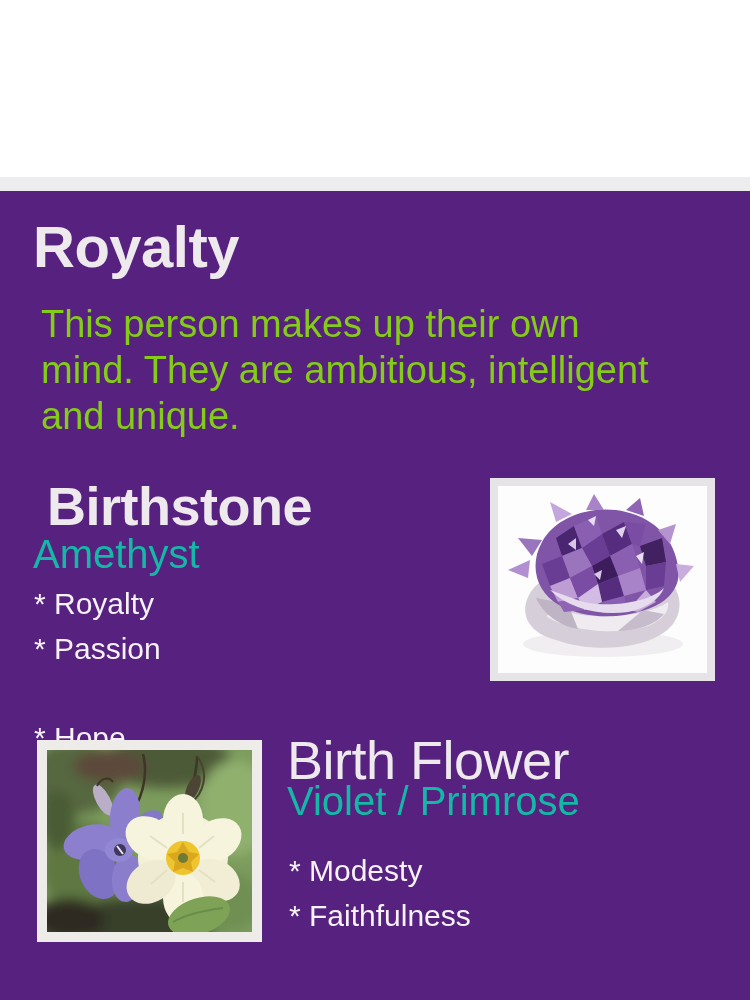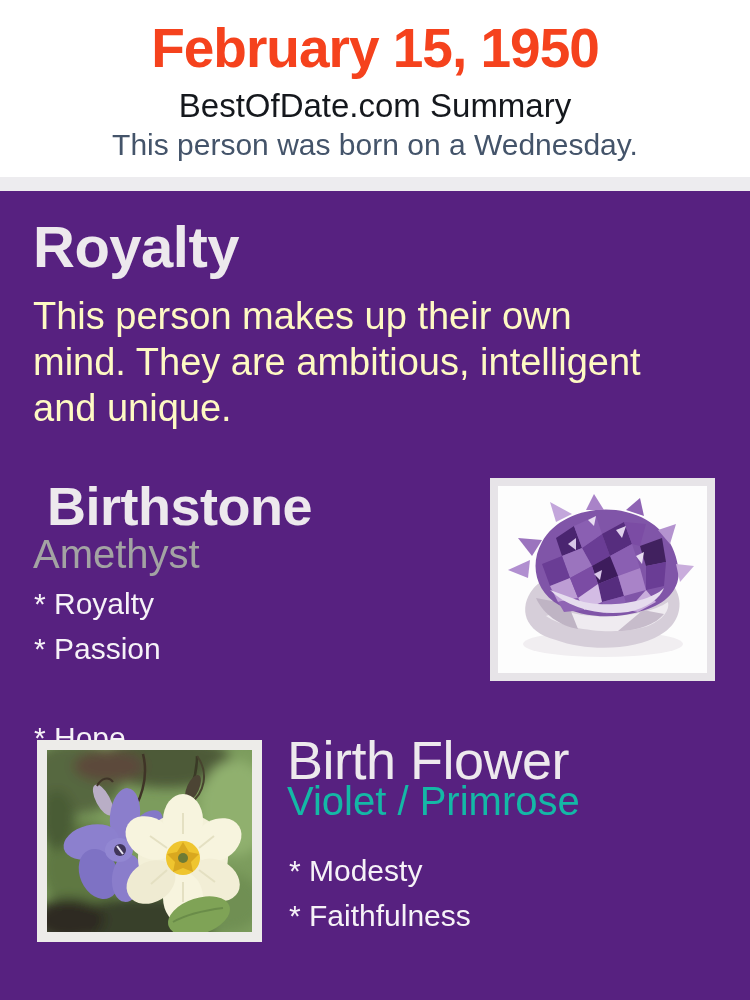--- a/index.html
+++ b/index.html
@@ -9,24 +9,24 @@
   
   .header{position:absolute;top:0;left:0;width:750px;height:177px;background:#ffffff;text-align:center;}
   .date-title{position:absolute;top:16px;left:0;width:100%;margin:0;font-size:55px;font-weight:700;letter-spacing:-1px;color:#F5421D;}
   .site-summary{position:absolute;top:87px;left:0;width:100%;font-size:33px;font-weight:400;color:#15181D;}
   .born-note{position:absolute;top:128px;left:0;width:100%;font-size:30px;font-weight:400;color:#44546A;}
   .divider{position:absolute;top:177px;left:0;width:750px;height:14px;background:#EDECEF;}
 
   
   .purple{position:absolute;top:191px;left:0;width:750px;height:809px;background:#572180;color:#ffffff;}
   .zodiac-name{position:absolute;left:33px;top:22px;margin:0;font-size:58px;font-weight:700;letter-spacing:-0.5px;color:#EDE9ED;}
-  .zodiac-desc{position:absolute;left:33px;top:102px;margin:0;font-size:38px;line-height:46px;max-width:620px;color:#fef9c3;}
+  .zodiac-desc{position:absolute;left:33px;top:102px;margin:8px;font-size:38px;line-height:46px;max-width:620px;color:#84cc16;}
 
   .bs-heading{position:absolute;left:35px;top:272px;margin:12px;font-size:54px;font-weight:700;letter-spacing:-0.5px;color:#EDE9ED;}
-  .bs-name{position:absolute;left:33px;top:341px;font-size:40px;color:#a3a3a3;}
+  .bs-name{position:absolute;left:33px;top:341px;font-size:40px;color:#14b8a6;}
   .trait{position:absolute;font-size:30px;color:#F6F2F7;}
   .bs-trait-0{left:34px;top:396px;}
   .bs-trait-1{left:34px;top:441px;}
   .bs-trait-2{left:34px;top:486px;margin-top:44px;}
 
   .bf-heading{position:absolute;left:287px;top:538px;margin:0;font-size:54px;font-weight:400;letter-spacing:-0.5px;color:#EDE9ED;}
   .bf-name{position:absolute;left:287px;top:588px;font-size:40px;color:#14b8a6;}
   .bf-trait-0{left:289px;top:663px;}
   .bf-trait-1{left:289px;top:708px;}
 
@@ -34,25 +34,20 @@
   .photo{position:absolute;box-sizing:border-box;background:#ffffff;}
   .photo svg{display:block;width:100%;height:100%;}
   .photo-amethyst{left:490px;top:287px;width:225px;height:203px;border:8px solid #E7E4E8;}
   .photo-flower{left:37px;top:549px;width:225px;height:202px;border:10px solid #EDECE9;}
 </style>
 </head>
 <body>
 
 <div class="page">
 
-  <header class="header">
-    <h1 class="date-title">February 15, 1950</h1>
-    <div class="site-summary">BestOfDate.com Summary</div>
-    <div class="born-note">This person was born on a Wednesday.</div>
-  </header>
 
   <div class="divider"></div>
 
   <section class="purple">
 
     <h2 class="zodiac-name">Royalty</h2>
     <p class="zodiac-desc">This person makes up their own mind. They are ambitious, intelligent and unique.</p>
 
     <h2 class="bs-heading">Birthstone</h2>
     <div class="bs-name">Amethyst</div>

